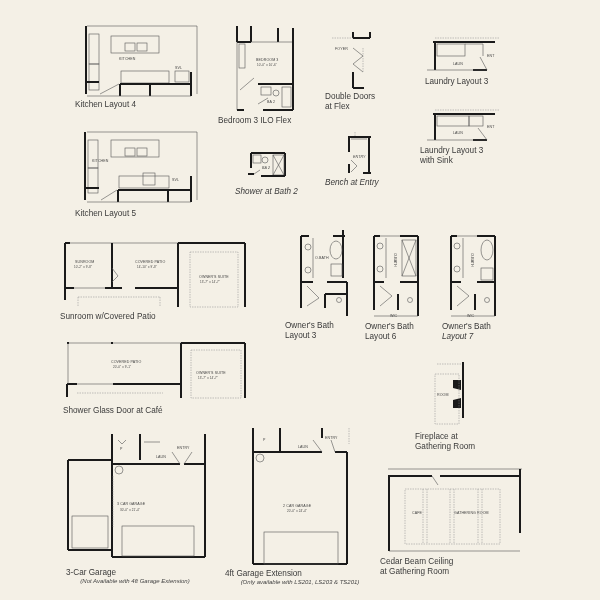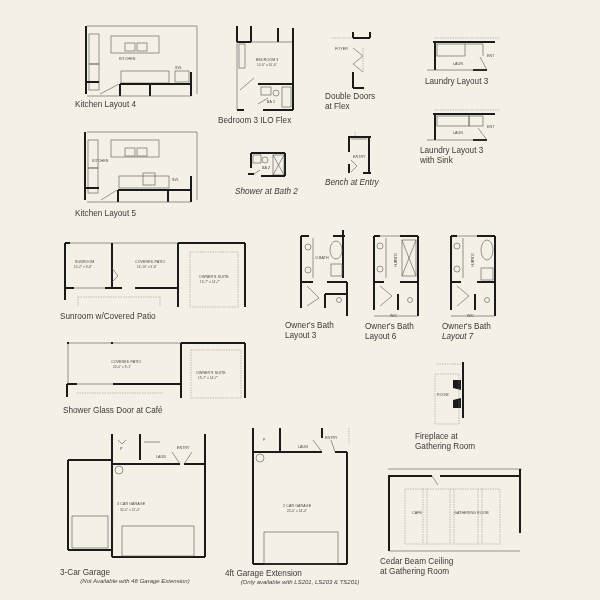--- a/index.html
+++ b/index.html
@@ -341,21 +341,21 @@
     <line class="t" x1="112" y1="20" x2="120" y2="32"></line>
     <line class="t" x1="132" y1="20" x2="124" y2="32"></line>
     <line class="t" x1="58" y1="8" x2="62" y2="12"></line>
     <line class="t" x1="66" y1="8" x2="62" y2="12"></line>
   </svg>
   <span class="lbl" style="left:117px;top:14px;">ENTRY</span>
   <span class="lbl" style="left:96px;top:23px;">LAUN</span>
   <span class="lbl" style="left:60px;top:15px;">P</span>
   <span class="lbl" style="left:57px;top:70px;">3 CAR GARAGE</span>
   <span class="lbl" style="left:60px;top:76px;font-size:3px;">30'-0" x 21'-4"</span>
-  <div class="cap" style="left:0;top:136px;width:150px;">3-Car Garage</div>
+  <div class="cap" style="left:6px;top:136px;width:150px;">3-Car Garage</div>
   <div class="sub" style="left:0;top:146px;width:150px;">(Not Available with 4ft Garage Extension)</div>
 </div>
 
 <div class="opt" style="left:235px;top:424px;width:130px;height:165px;">
   <svg width="130" height="145">
     <line class="w" x1="18" y1="4" x2="18" y2="140"></line>
     <line class="w" x1="45" y1="4" x2="45" y2="28"></line>
     <line class="w" x1="87" y1="4" x2="87" y2="14"></line>
     <line class="w" x1="18" y1="28" x2="87" y2="28"></line>
     <line class="w" x1="100" y1="28" x2="112" y2="28"></line>

